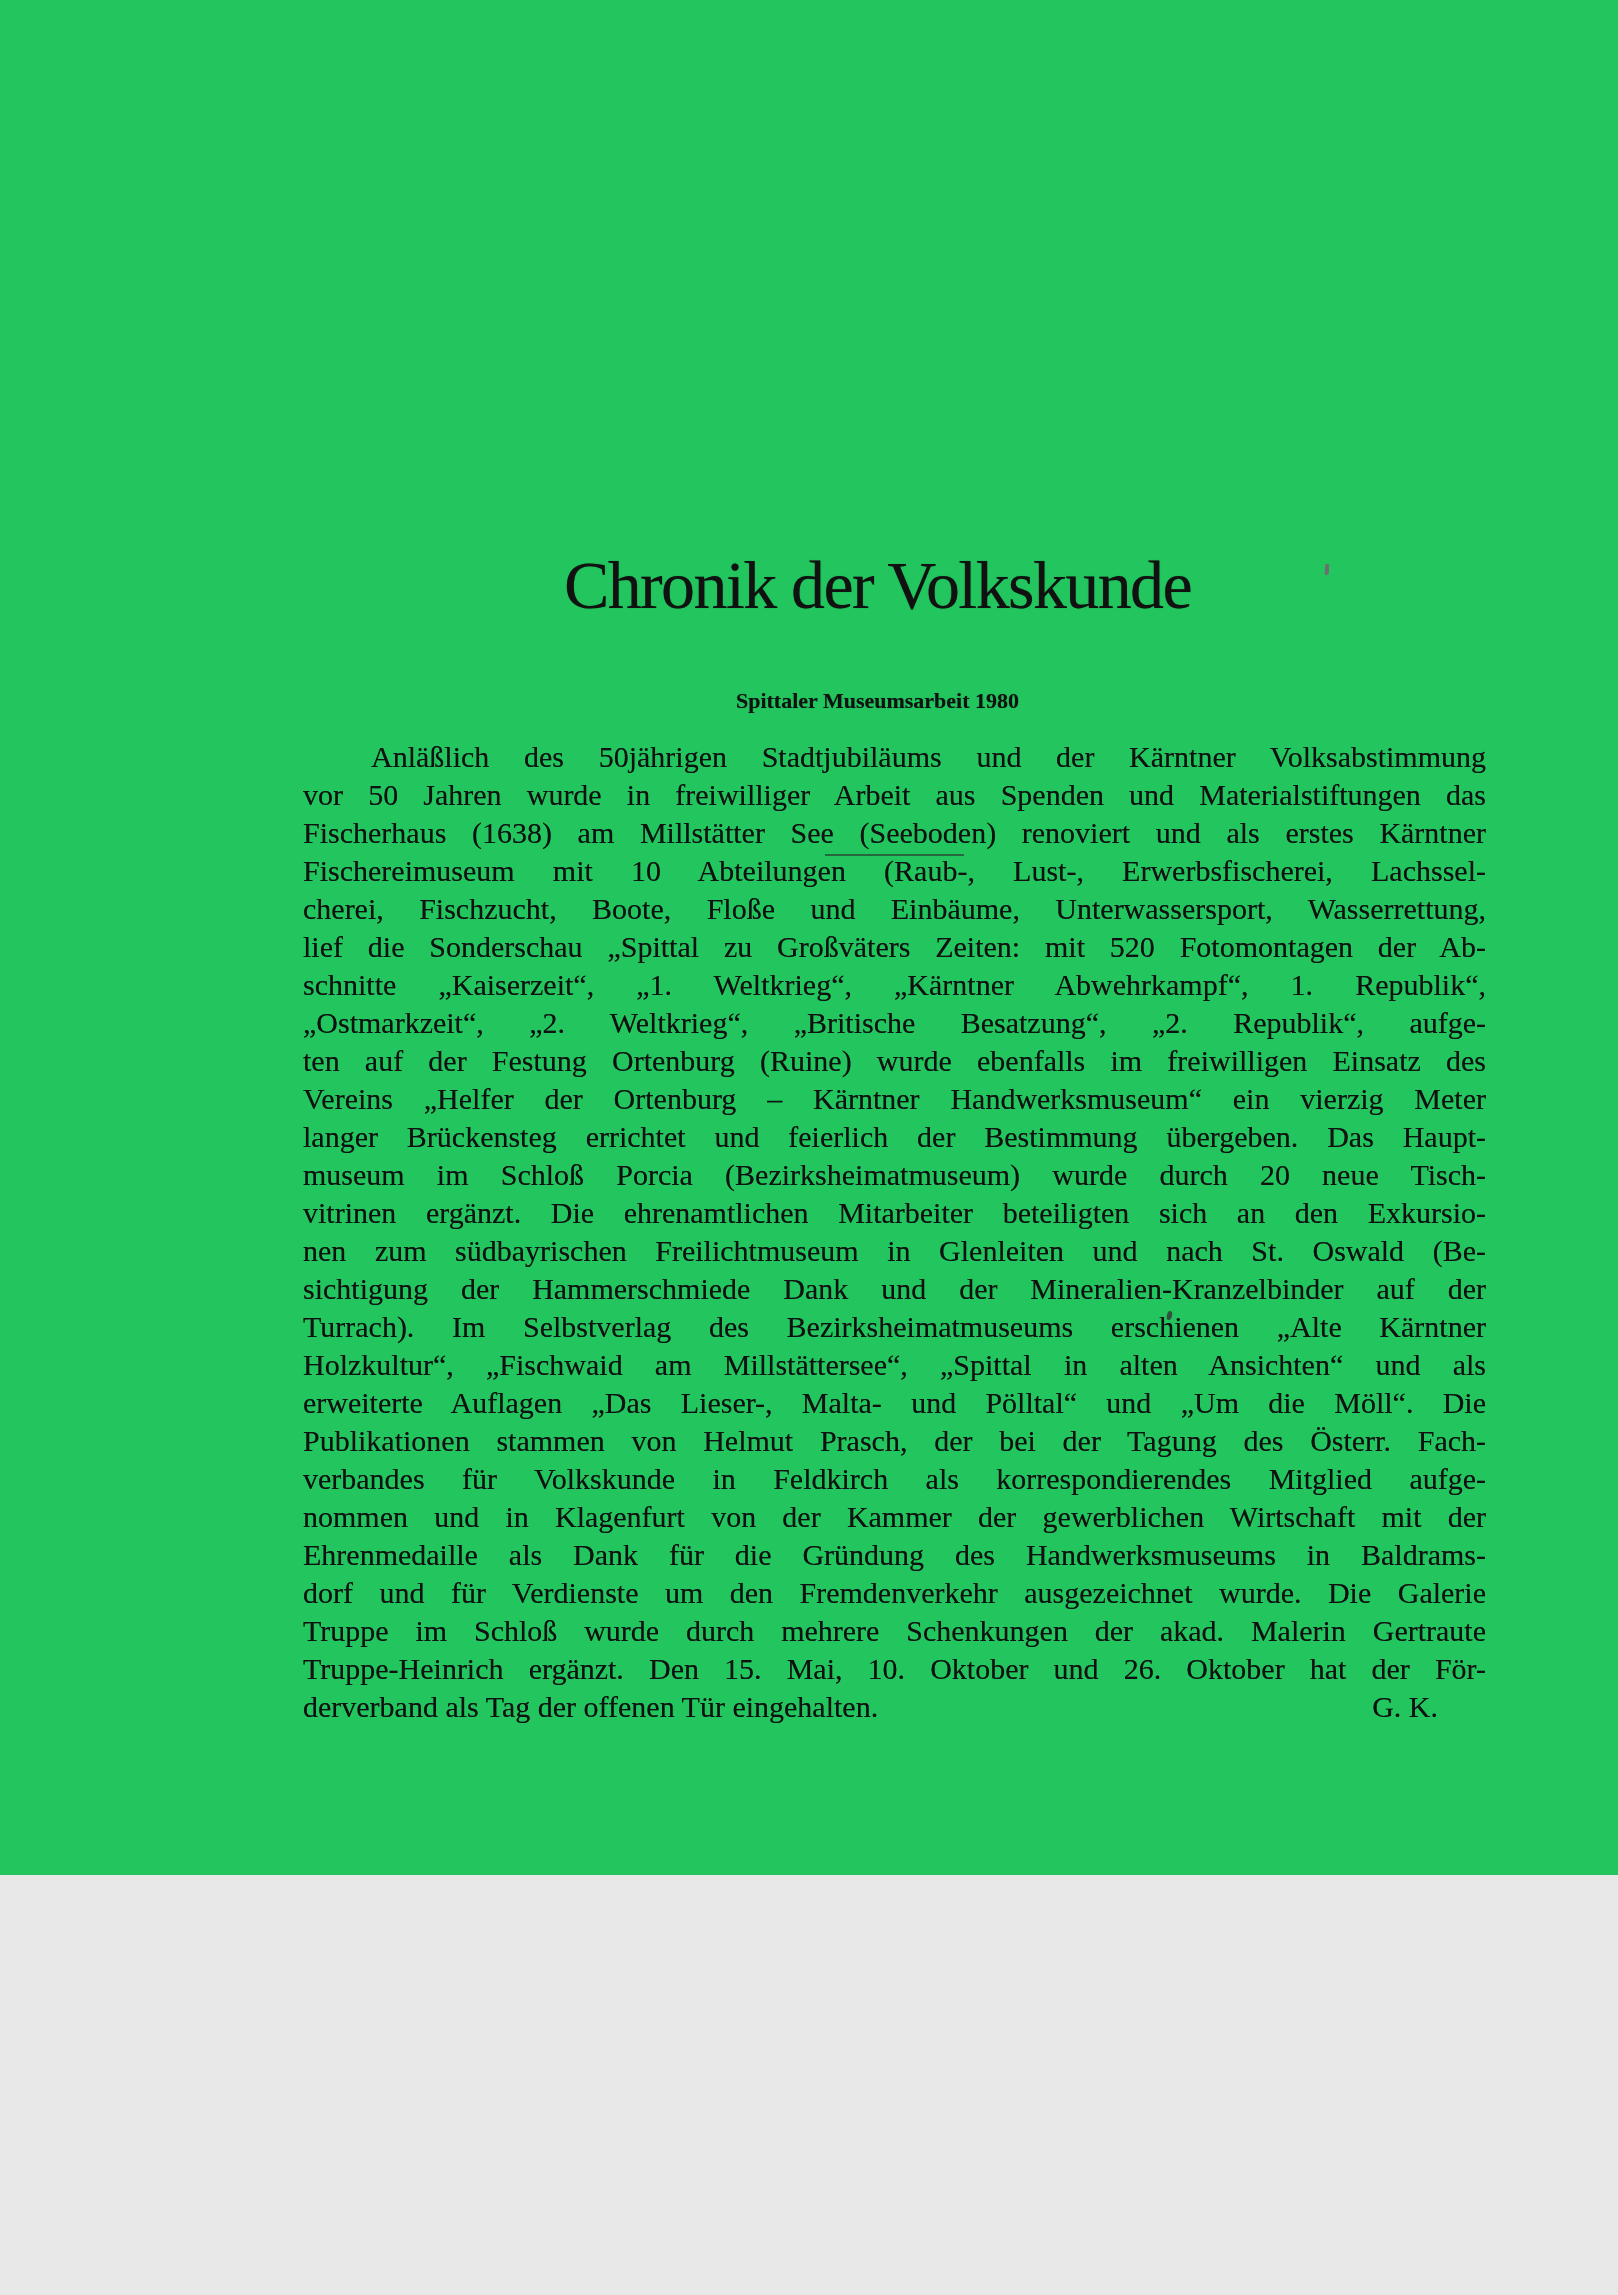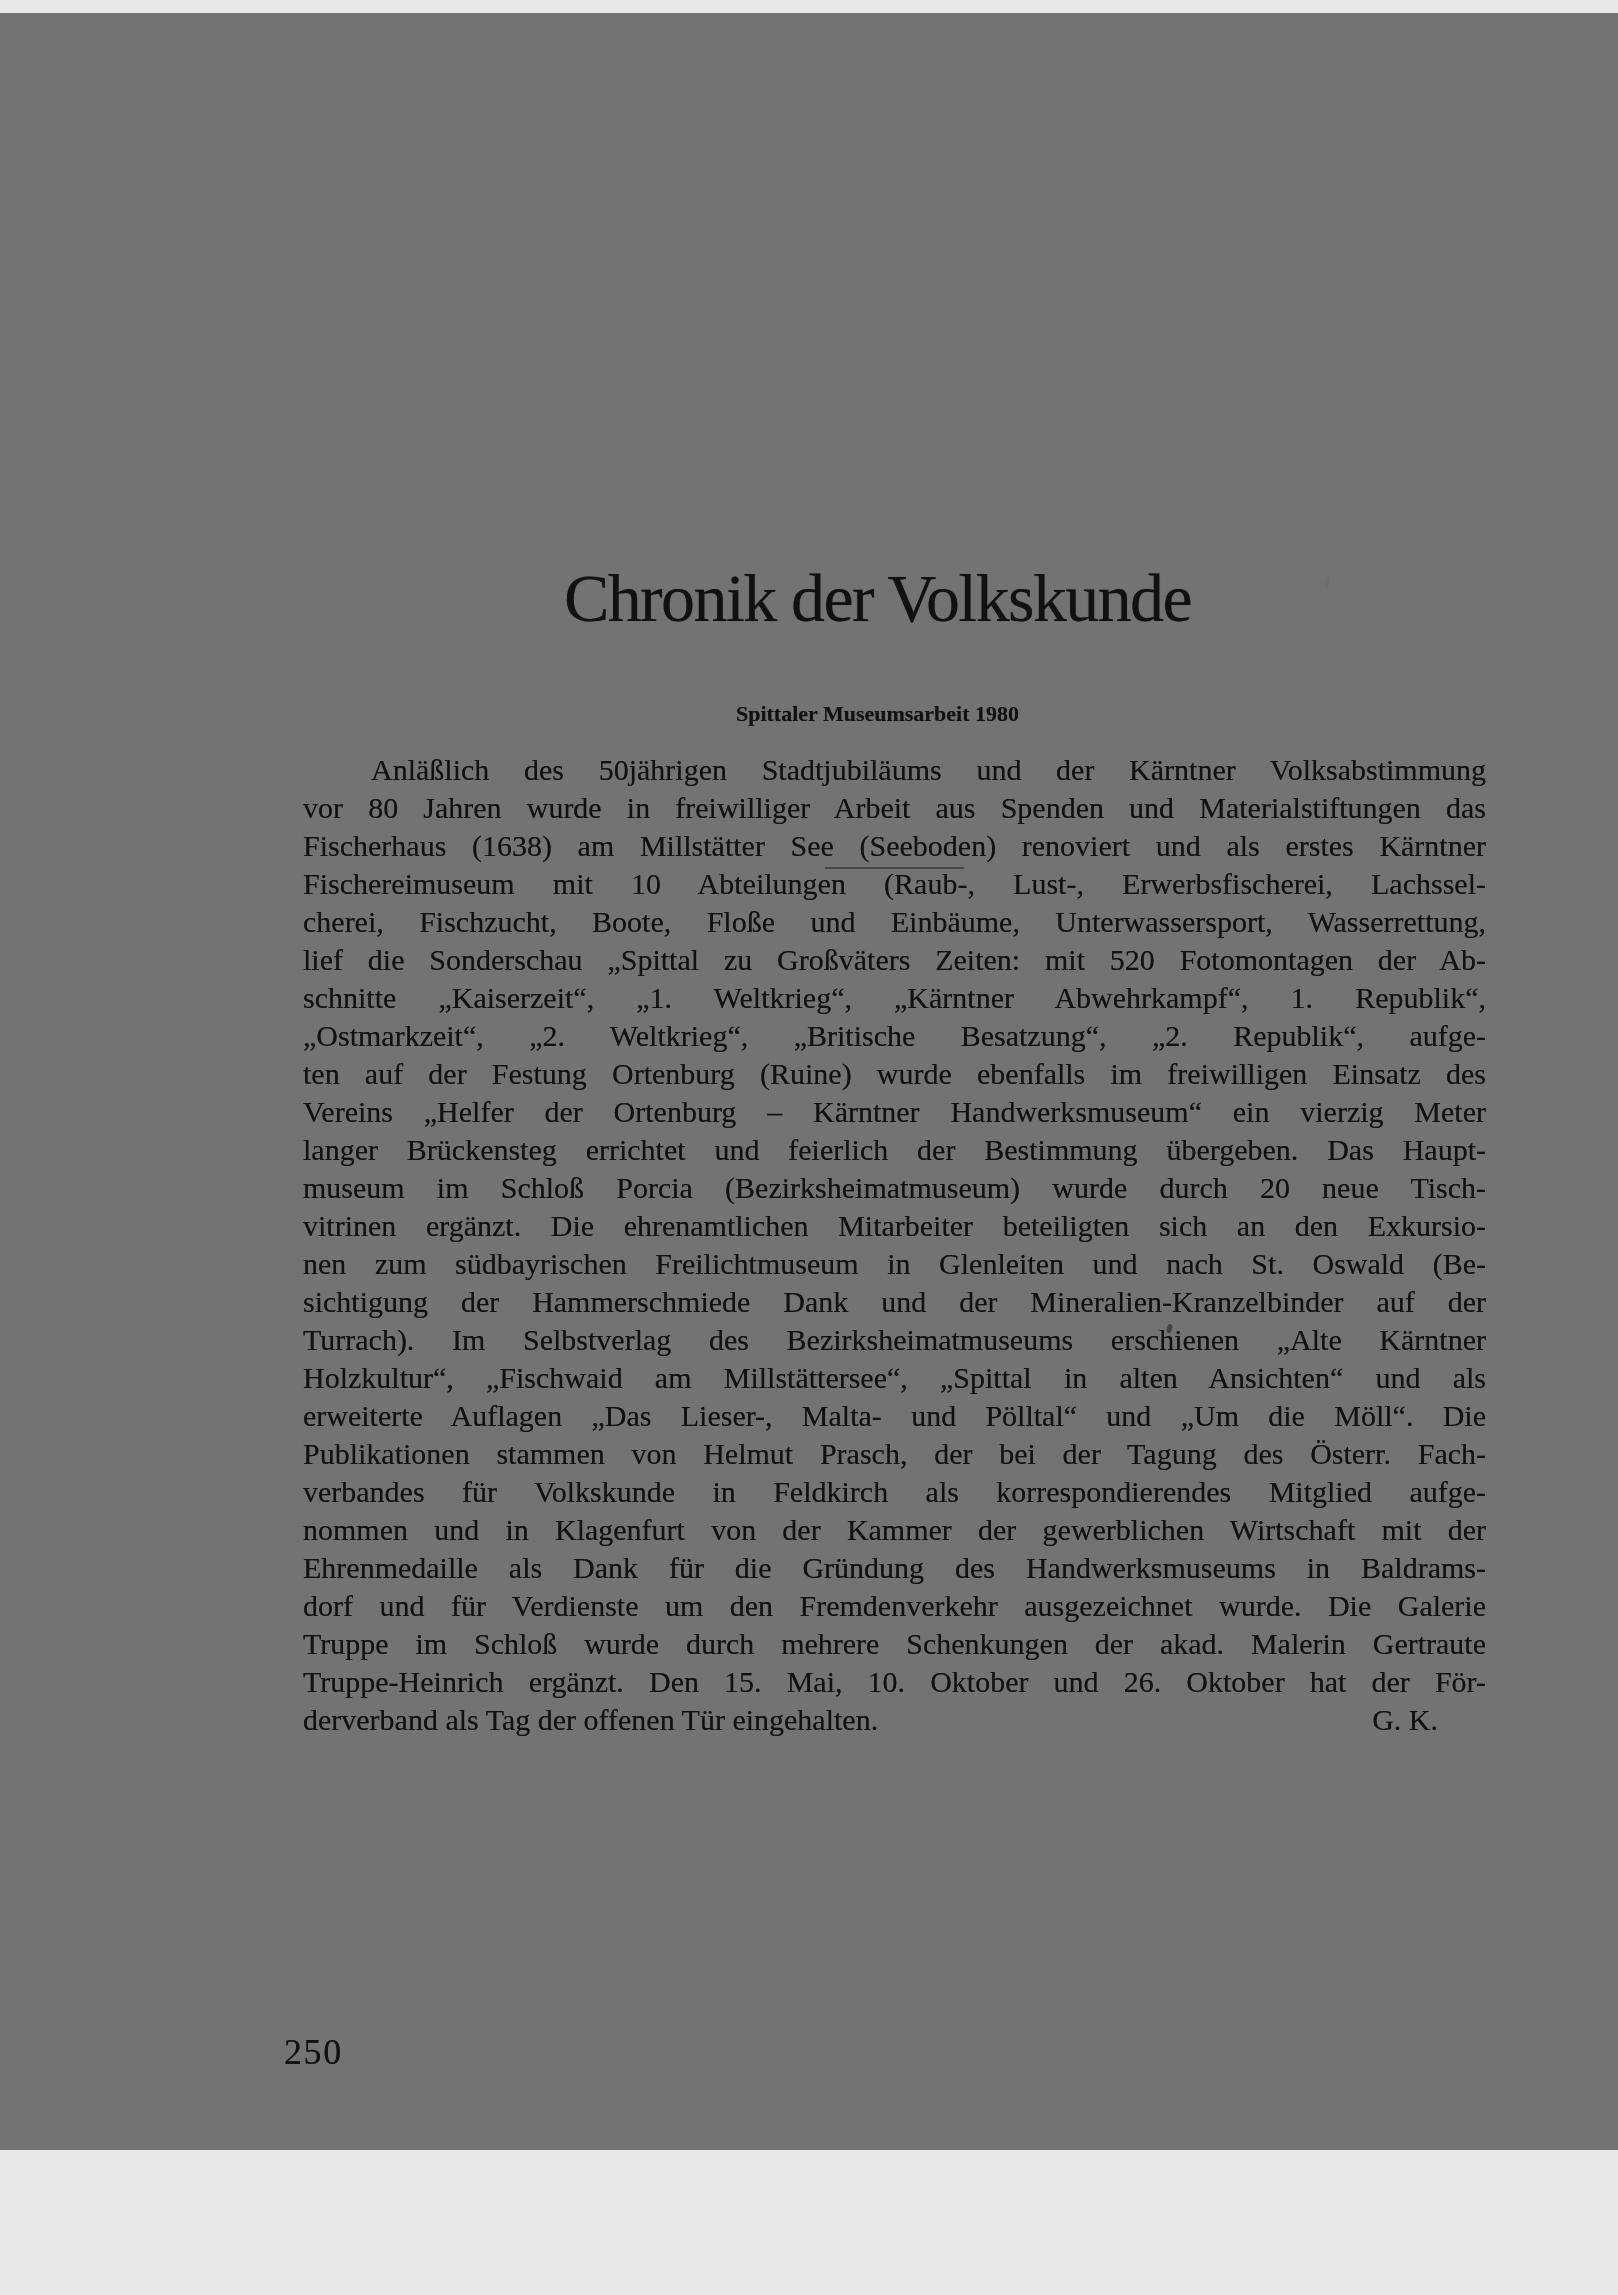--- a/index.html
+++ b/index.html
@@ -3,23 +3,23 @@
 <meta charset="utf-8">
 <style>
   html, body {
     margin: 0;
     padding: 0;
     background: #e8e8e8;
   }
   .sheet {
     position: relative;
     width: 1618px;
-    height: 2137px;
-    margin: 13px auto;
-    background: #737373;
+    height: 1875px;
+    margin: 0 auto;
+    background: #22c55e;
     overflow: hidden;
     font-family: "Liberation Serif", "DejaVu Serif", serif;
     color: #111111;
   }
   .page-title {
     position: absolute;
     left: 286px;
     top: 549px;
     width: 1183px;
     margin: 0;
@@ -123,21 +123,21 @@
 <body>
 
 <div class="sheet">
 
   <h1 class="page-title">Chronik der Volkskunde</h1>
 
   <h2 class="section-heading">Spittaler Museumsarbeit 1980</h2>
 
   <div class="body-text">
     <div class="line indent">Anläßlich des 50jährigen Stadtjubiläums und der Kärntner Volksabstimmung</div>
-    <div class="line">vor 80 Jahren wurde in freiwilliger Arbeit aus Spenden und Materialstiftungen das</div>
+    <div class="line">vor 50 Jahren wurde in freiwilliger Arbeit aus Spenden und Materialstiftungen das</div>
     <div class="line">Fischerhaus (1638) am Millstätter See (Seeboden) renoviert und als erstes Kärntner</div>
     <div class="line">Fischereimuseum mit 10 Abteilungen (Raub-, Lust-, Erwerbsfischerei, Lachssel-</div>
     <div class="line">cherei, Fischzucht, Boote, Floße und Einbäume, Unterwassersport, Wasserrettung,</div>
     <div class="line">lief die Sonderschau „Spittal zu Großväters Zeiten: mit 520 Fotomontagen der Ab-</div>
     <div class="line">schnitte „Kaiserzeit“, „1. Weltkrieg“, „Kärntner Abwehrkampf“, 1. Republik“,</div>
     <div class="line">„Ostmarkzeit“, „2. Weltkrieg“, „Britische Besatzung“, „2. Republik“, aufge-</div>
     <div class="line">ten auf der Festung Ortenburg (Ruine) wurde ebenfalls im freiwilligen Einsatz des</div>
     <div class="line">Vereins „Helfer der Ortenburg – Kärntner Handwerksmuseum“ ein vierzig Meter</div>
     <div class="line">langer Brückensteg errichtet und feierlich der Bestimmung übergeben. Das Haupt-</div>
     <div class="line">museum im Schloß Porcia (Bezirksheimatmuseum) wurde durch 20 neue Tisch-</div>

